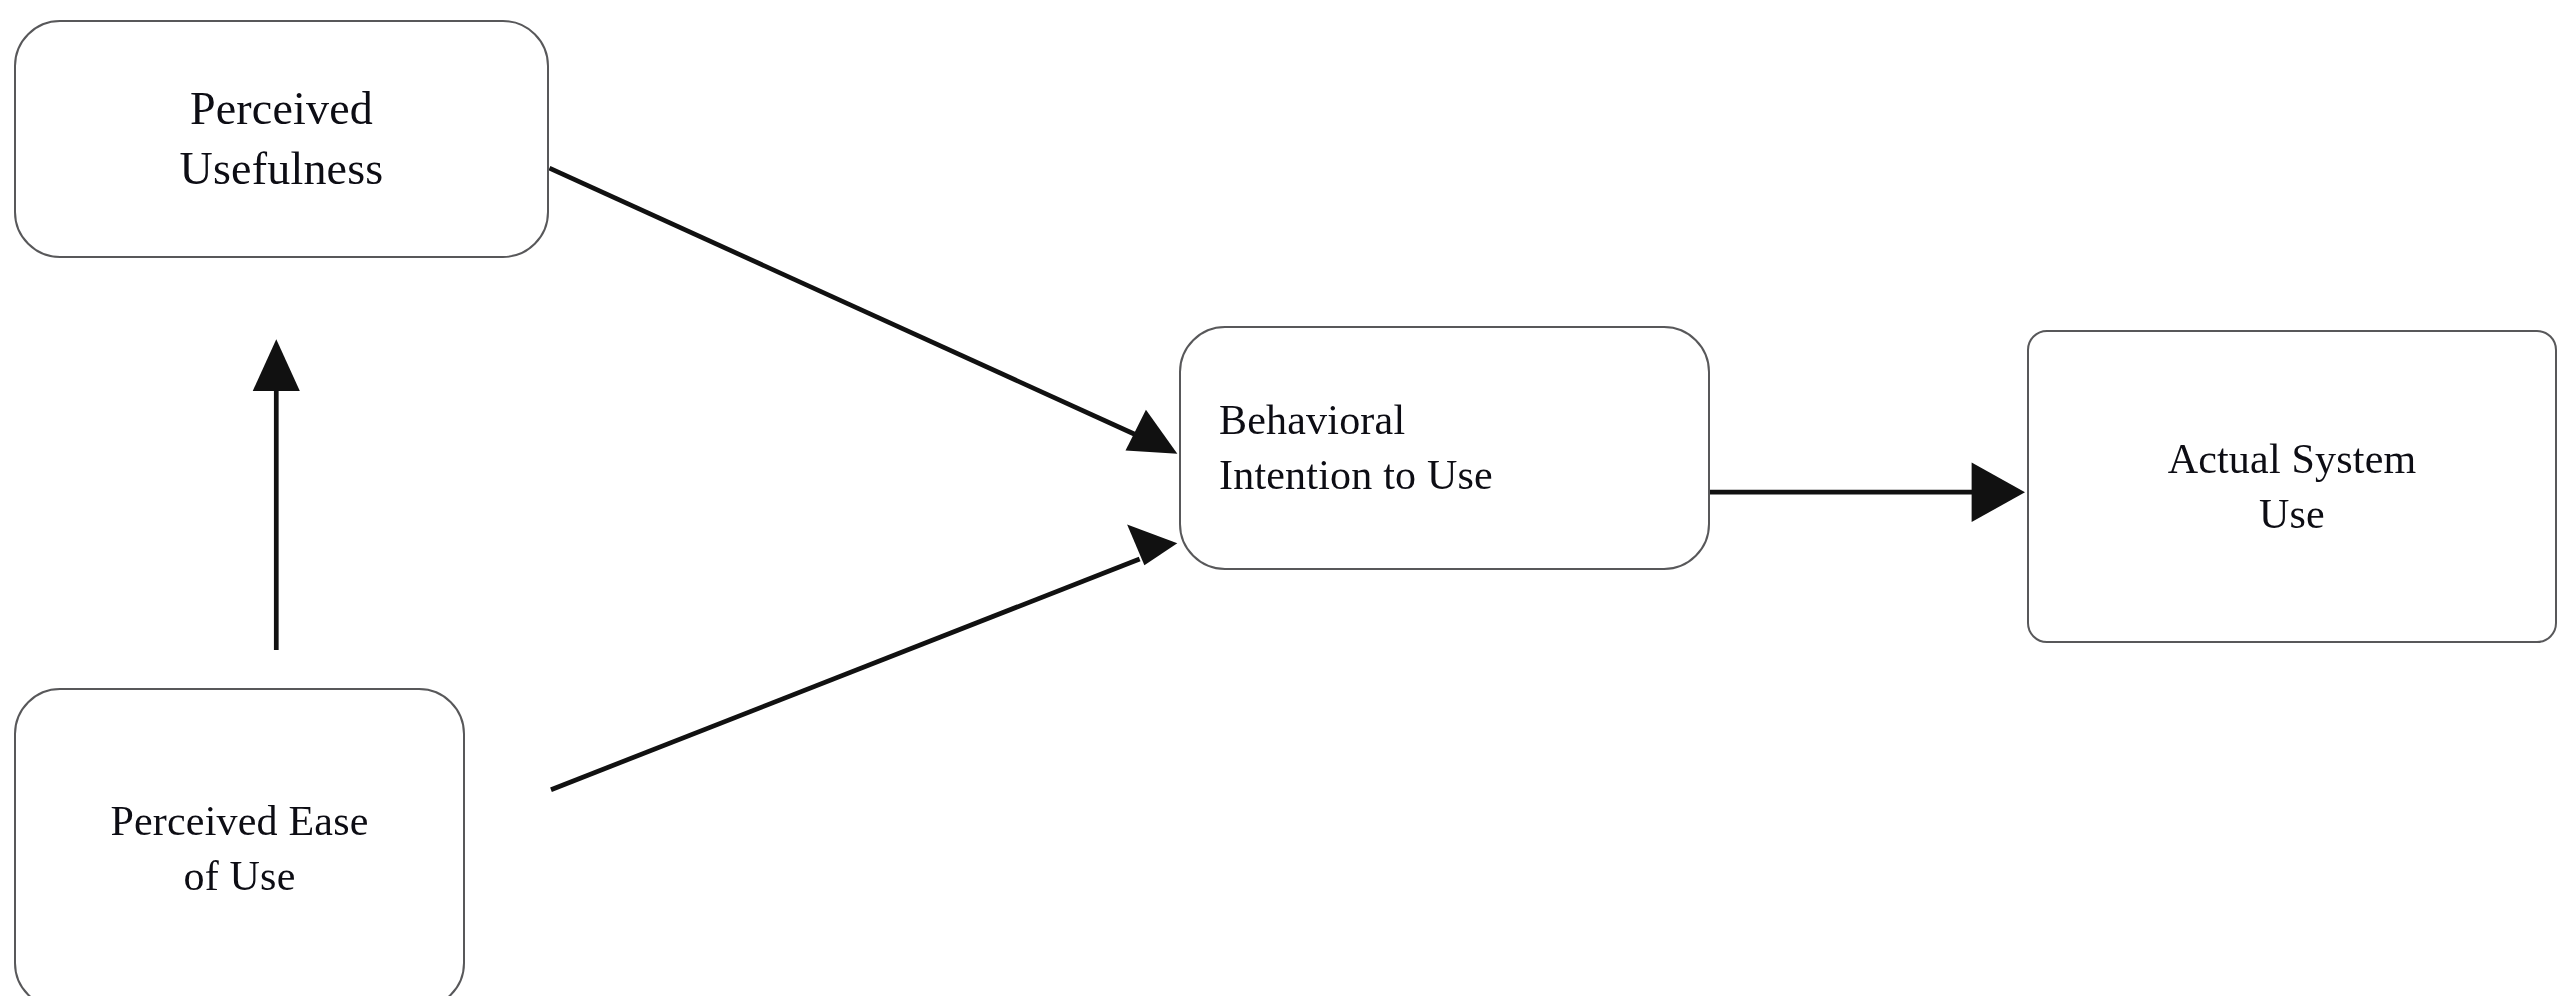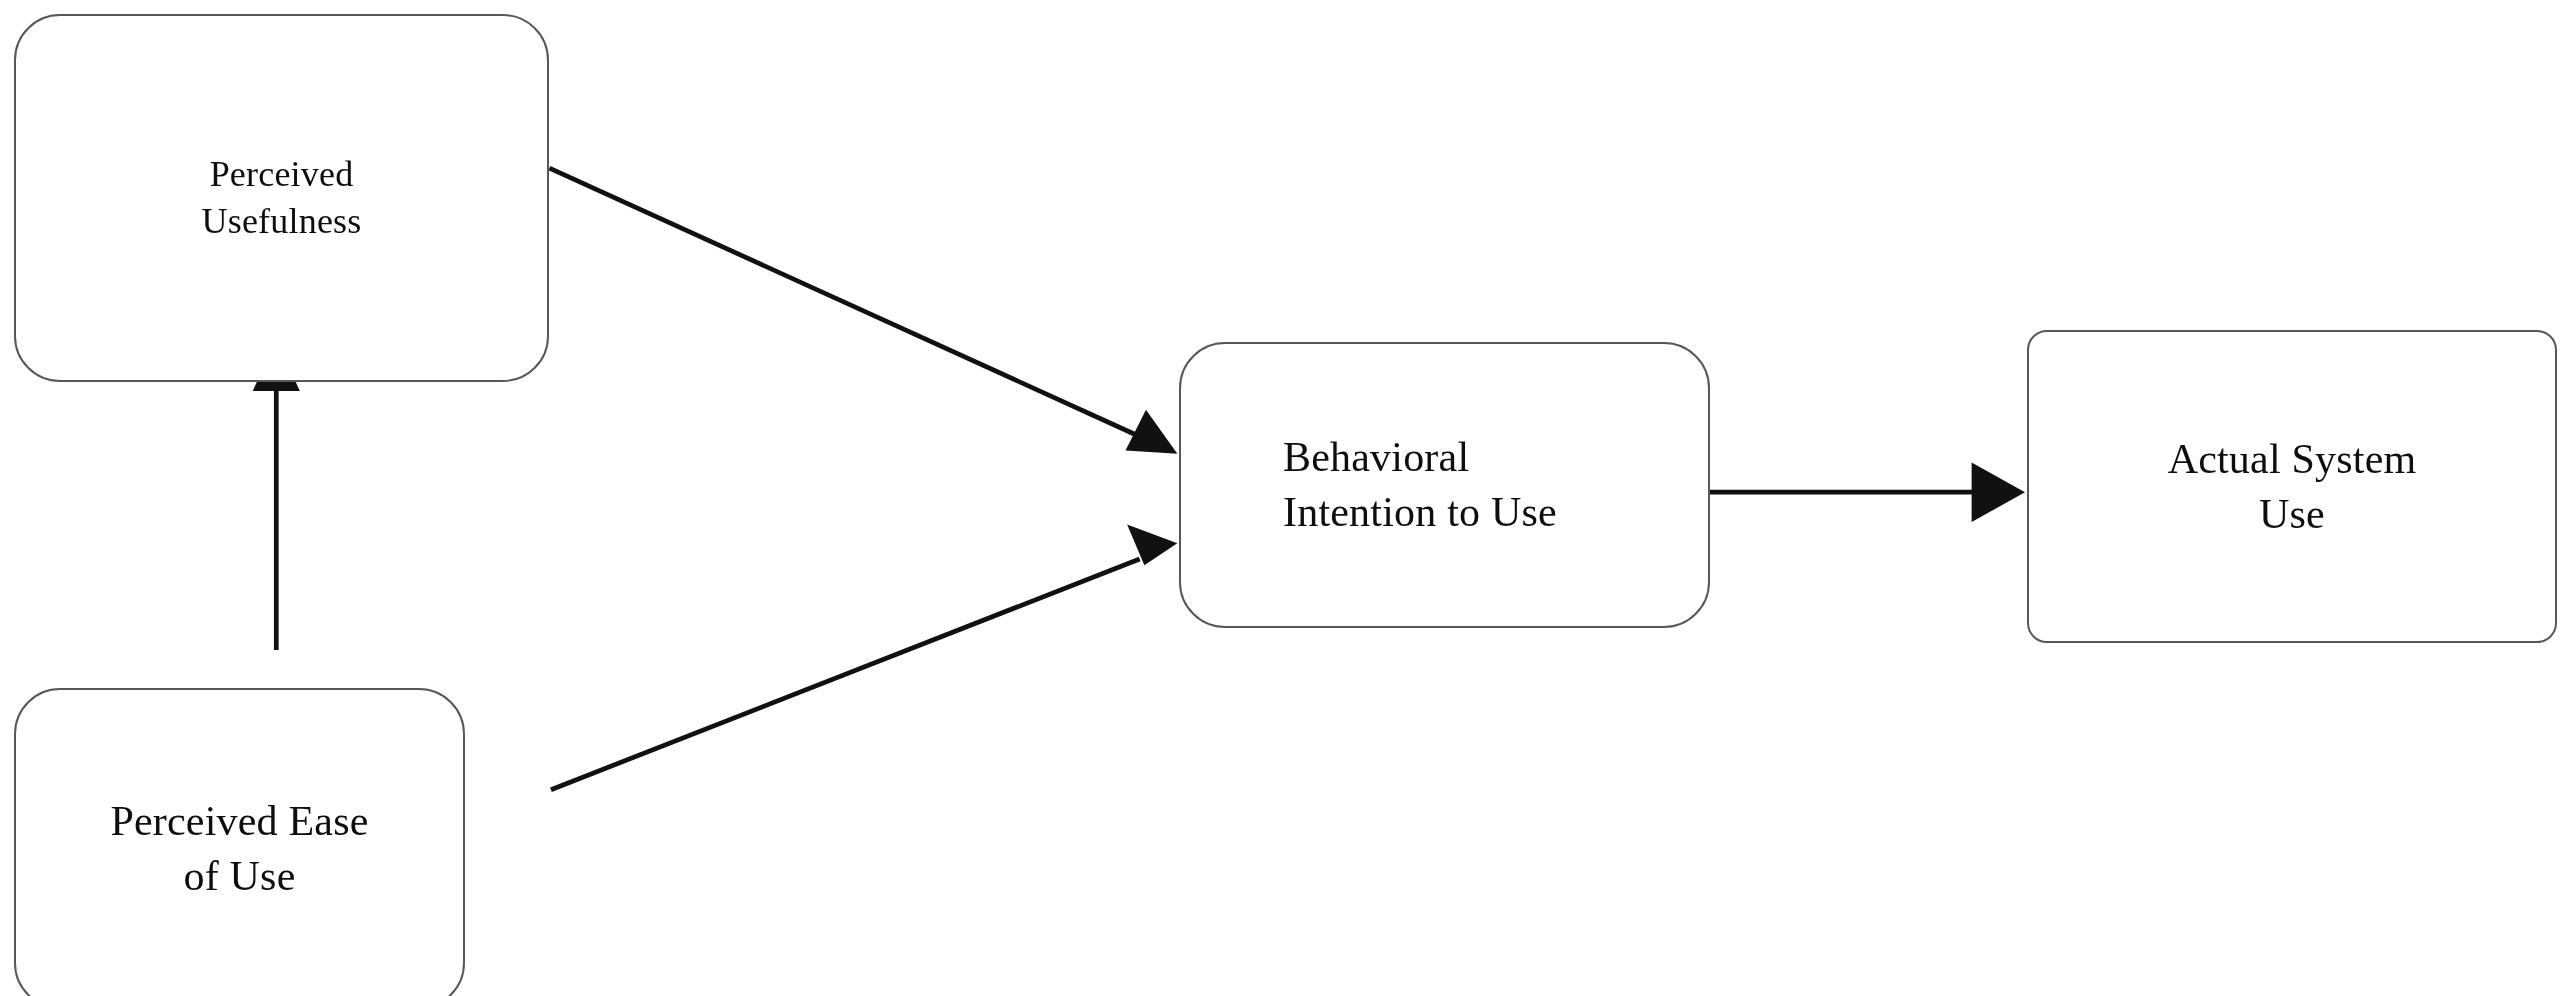--- a/index.html
+++ b/index.html
@@ -33,37 +33,36 @@
   }
   .node .label {
     display: block;
     white-space: pre-line;
   }
   .node.center-text .label { text-align: center; }
   .node.left-text  .label { text-align: left; }
 
   
   #node-perceived-usefulness {
-    left: 14px;  top: 14px;
-    width: 535px; height: 368px;
-    font-size: 36px;
+    left: 14px;  top: 20px;
+    width: 535px; height: 238px;
+    font-size: 46px;
   }
   #node-perceived-ease-of-use {
     left: 14px;  top: 648px;
     width: 451px; height: 321px;
     font-size: 42px;
     margin-top: 40px;
   }
   #node-behavioral-intention {
     left: 1179px; top: 326px;
-    width: 531px; height: 286px;
+    width: 531px; height: 244px;
     font-size: 42px;
     justify-content: flex-start;
-    padding-left: 102px;
-    margin-top: 16px;
+    padding-left: 38px;
   }
   #node-actual-system-use {
     left: 2027px; top: 330px;
     width: 530px; height: 313px;
     font-size: 42px;
     border-radius: 20px;
   }
 
   
   #edges {

